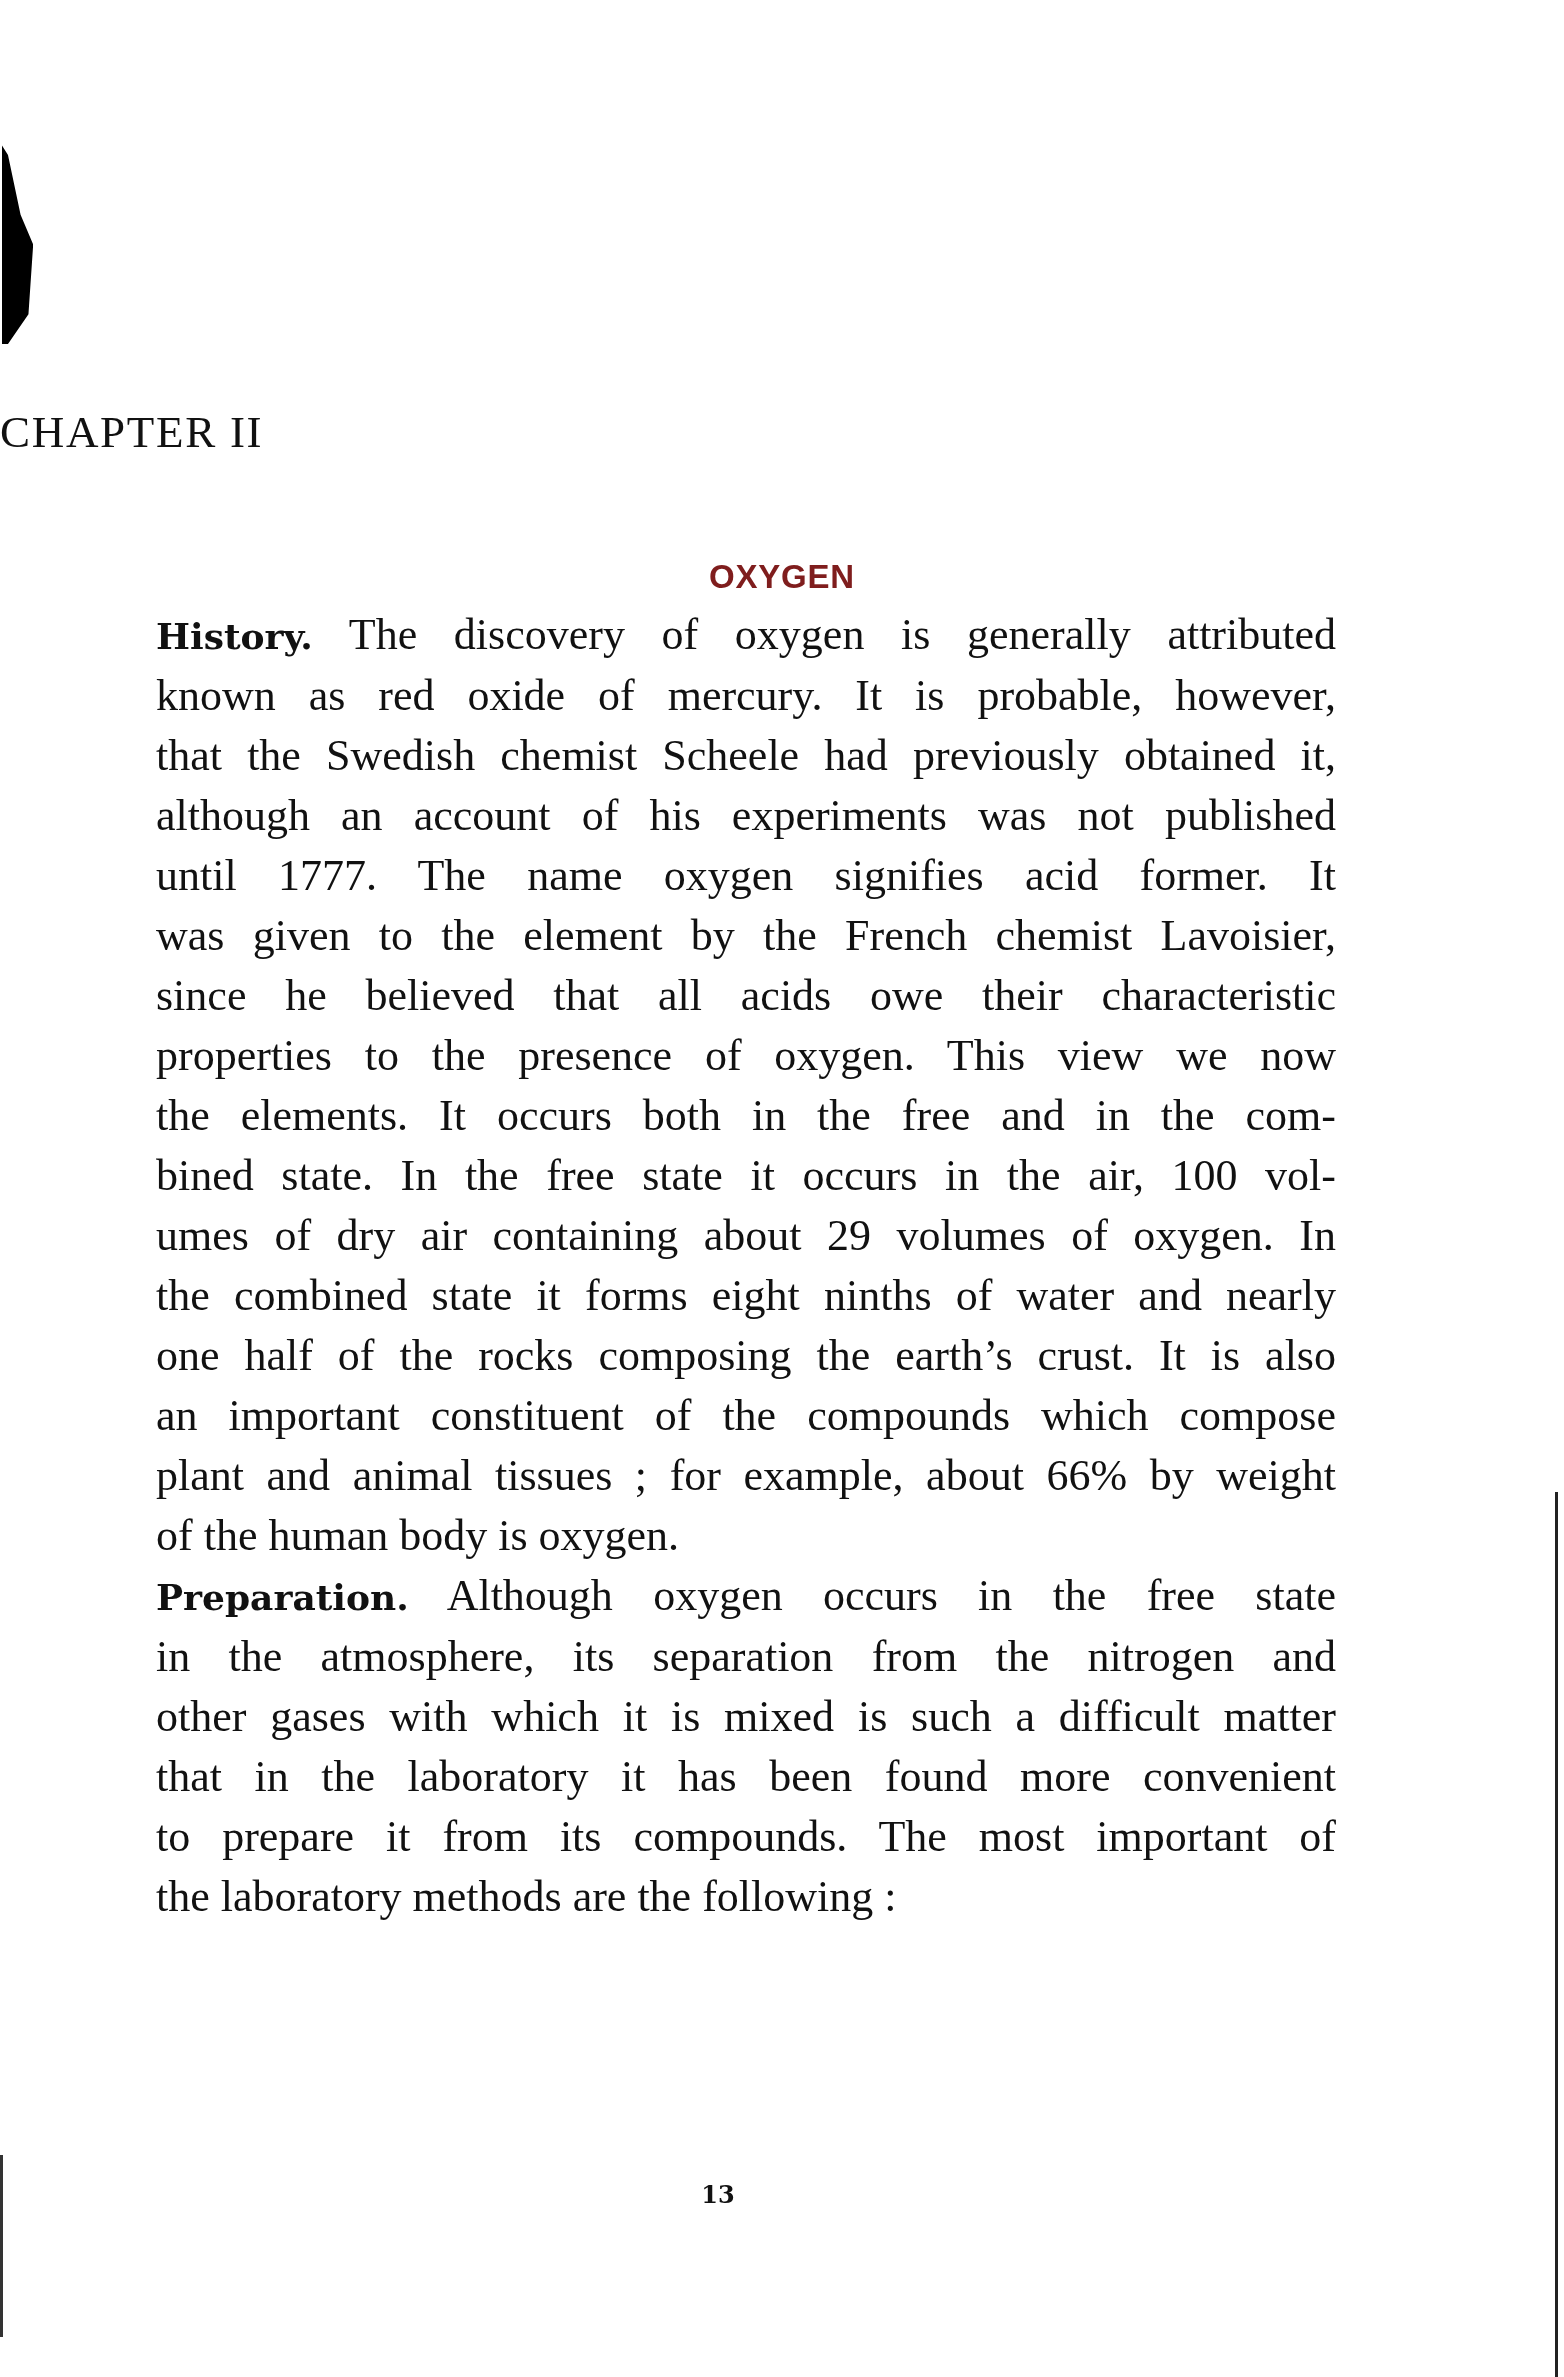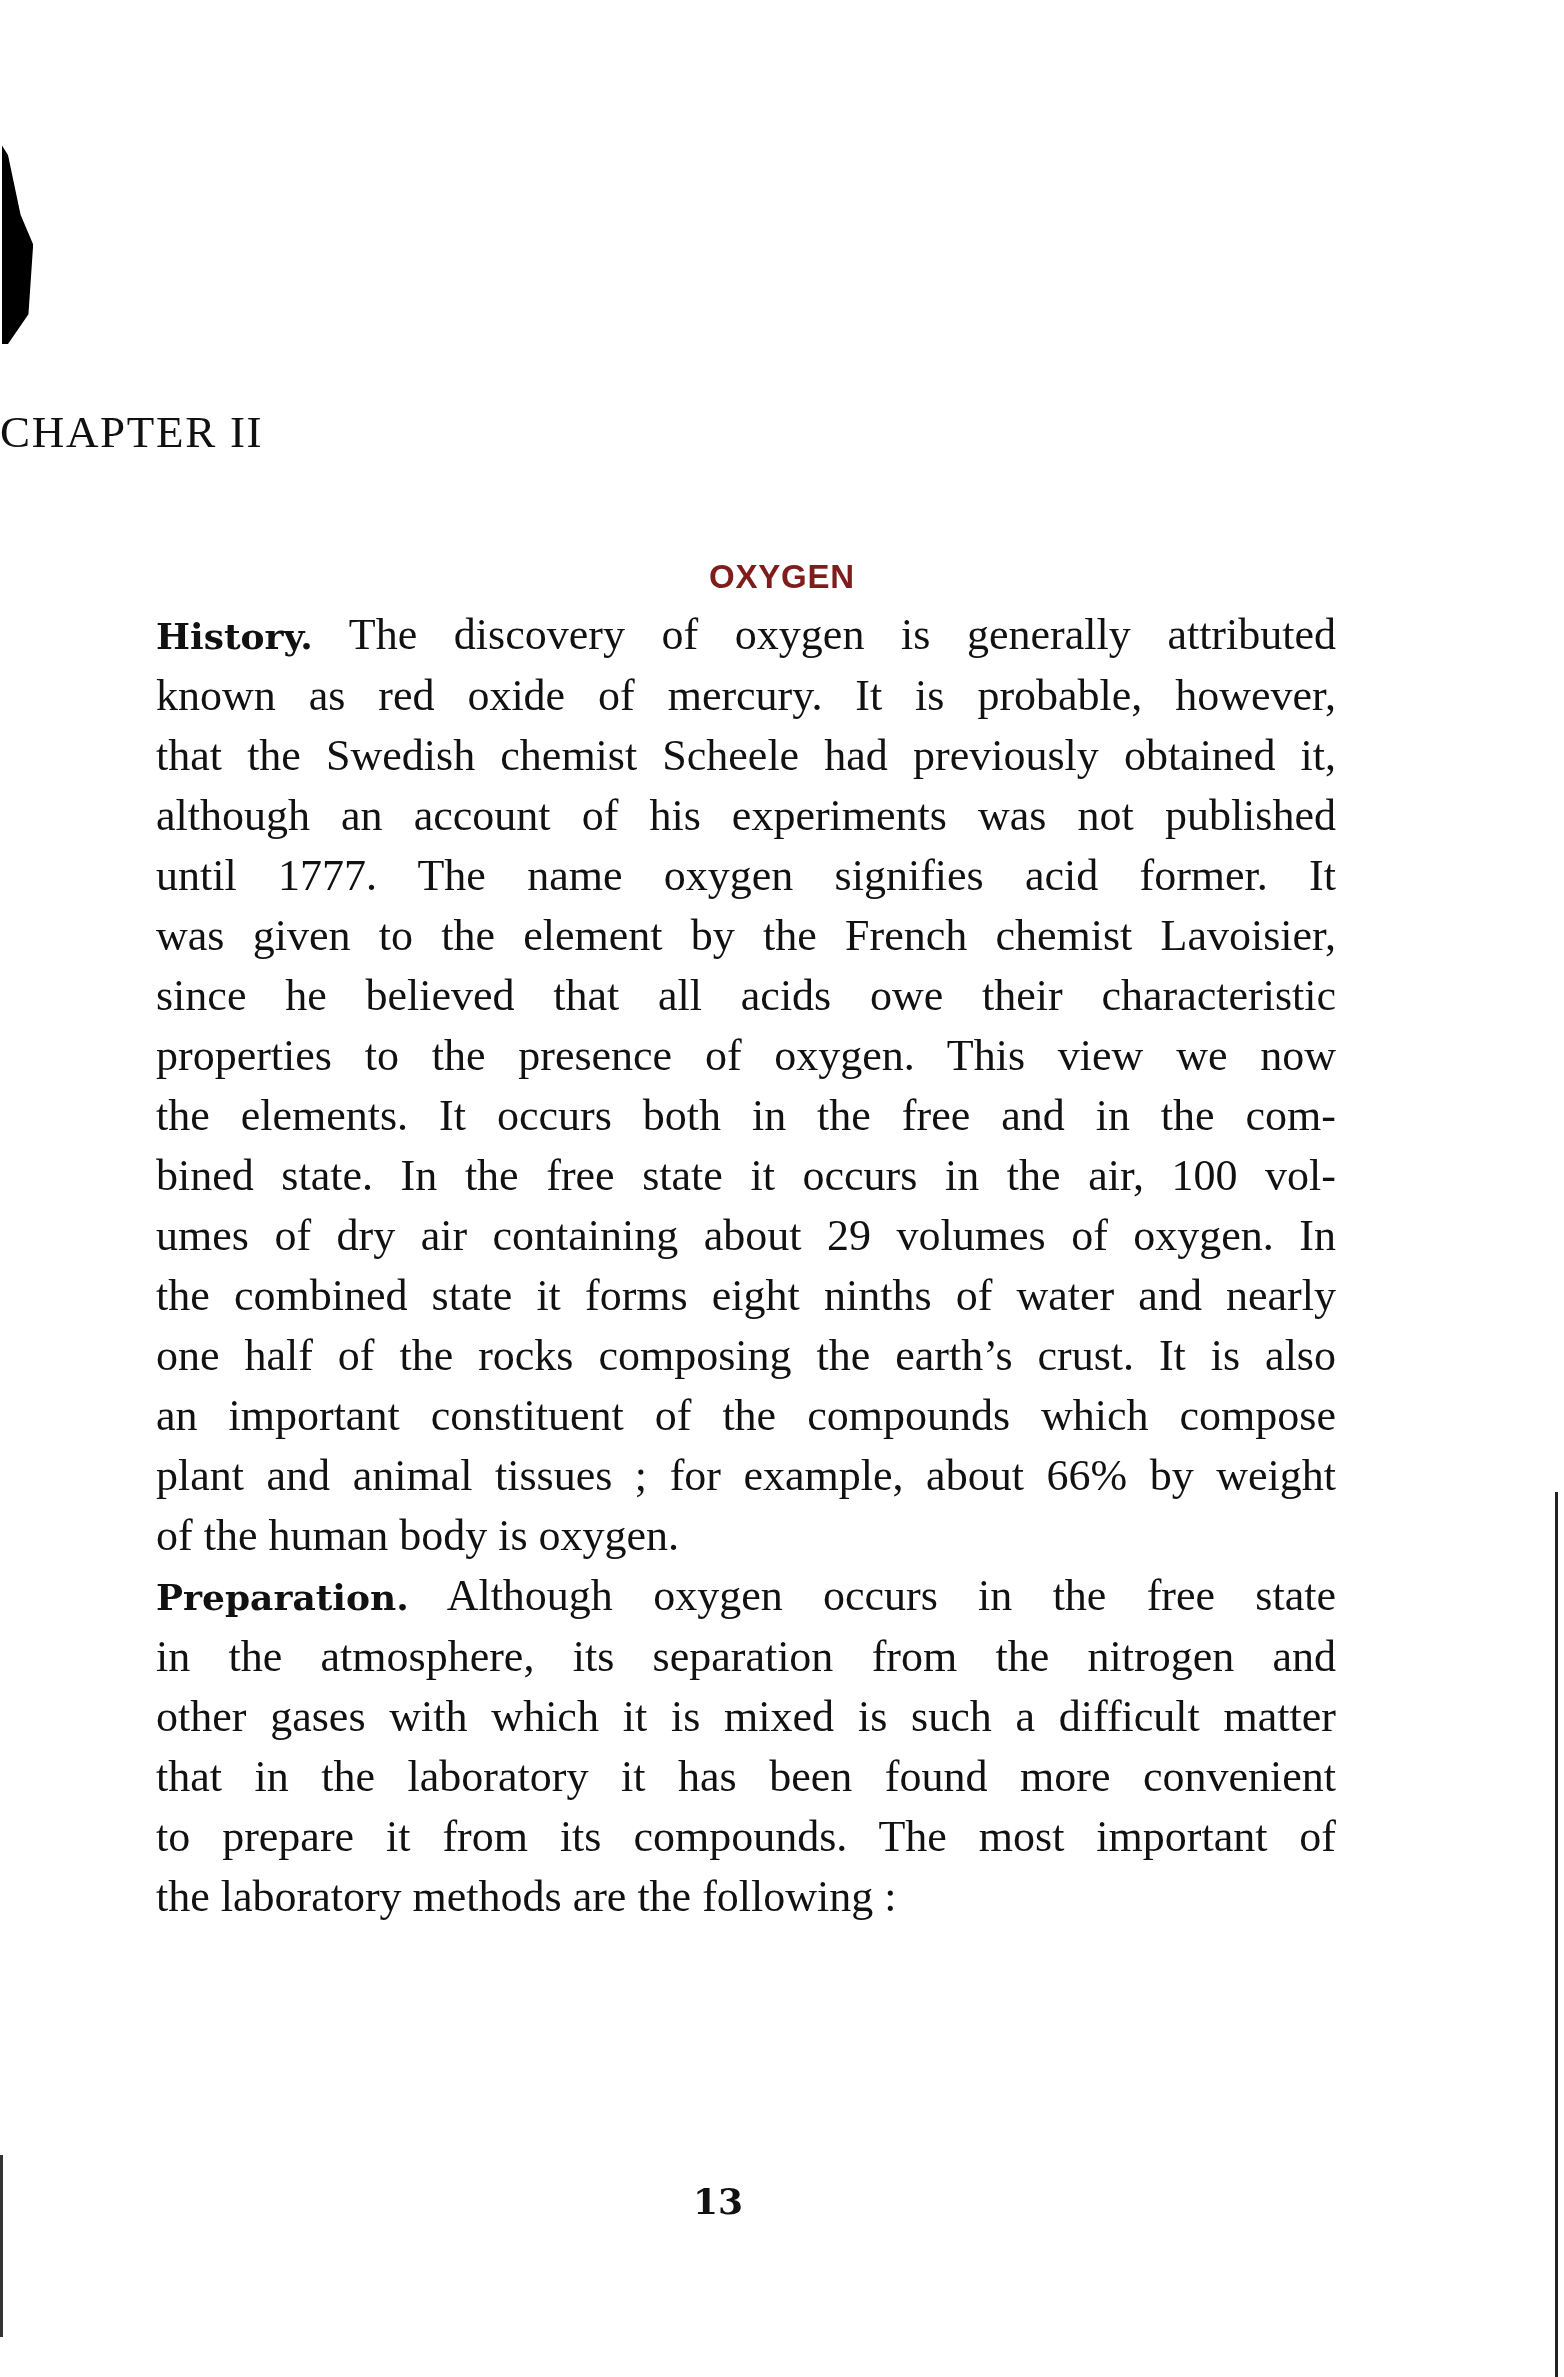--- a/index.html
+++ b/index.html
@@ -16,21 +16,21 @@
   .body {
     position: absolute; left: 156px; top: 605px; width: 1180px;
     font-family: "Liberation Serif", serif; font-size: 44px; line-height: 60px; color: #111;
   }
   .para { margin: 0; text-align: justify; text-align-last: auto; }
   .line { display: block; text-align: justify; text-align-last: justify; white-space: nowrap; }
   .line.last { text-align-last: left; }
   .head { font-family: "DejaVu Serif", serif; font-weight: bold; font-size: 36px; }
   .pagenum {
     position: absolute; top: 2180px; left: 0; width: 1436px; text-align: center;
-    font-family: "DejaVu Serif", serif; font-weight: bold; font-size: 36px; color: #111;
+    font-family: "DejaVu Serif", serif; font-weight: bold; font-size: 24px; color: #111;
   }
   .scan-left {
     position: absolute; left: 1.7px; top: 145px; width: 31.5px; height: 199px;
     background: #000; clip-path: polygon(0 0, 20% 5%, 60% 35%, 100% 50%, 85% 85%, 20% 100%, 0 100%);
   }
   .edge-right { position: absolute; left: 1555px; top: 1492px; width: 3.3px; height: 885px; background: #222; }
   .edge-left { position: absolute; left: 0; top: 2155px; width: 2.5px; height: 182px; background: #333; }
 </style>
 </head>
 <body>

